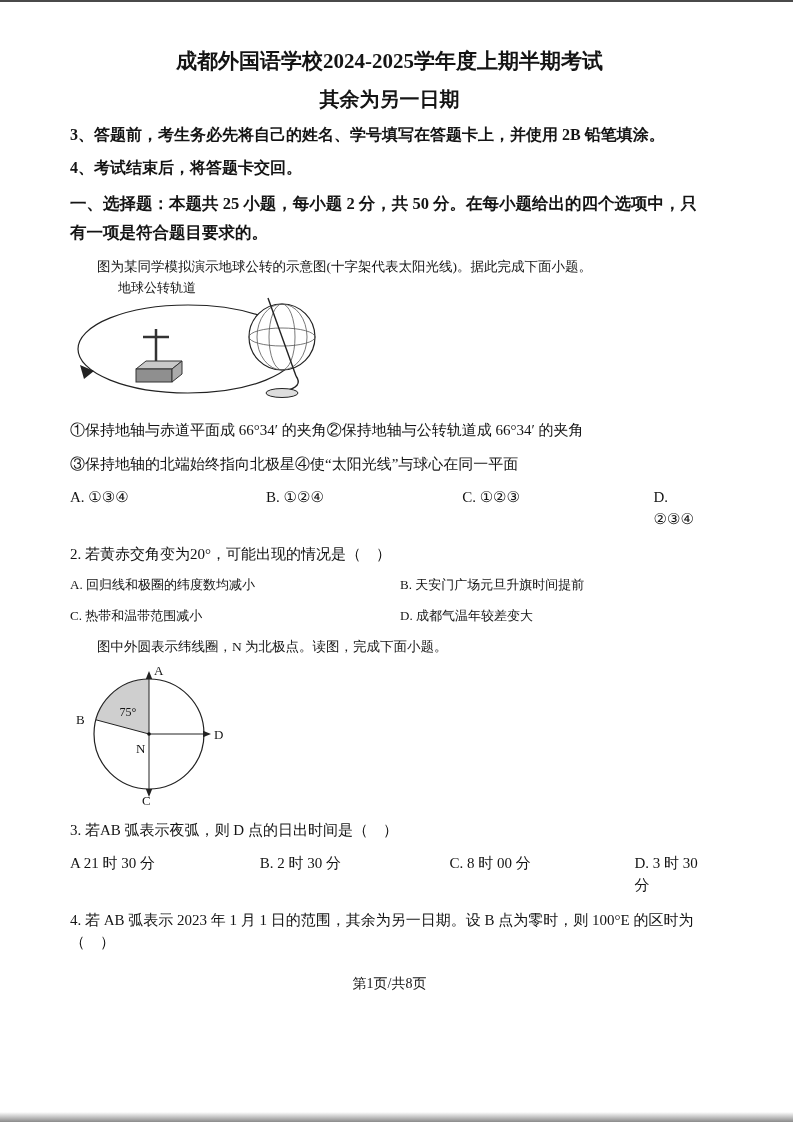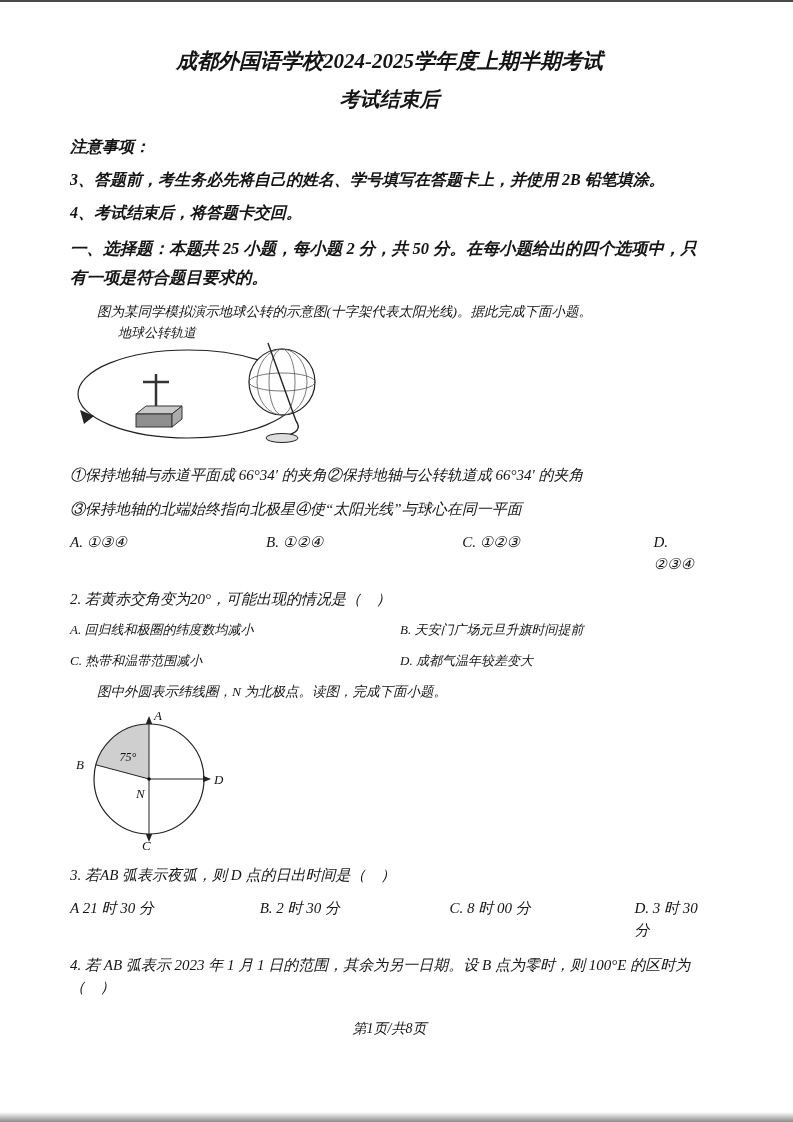--- a/index.html
+++ b/index.html
@@ -4,21 +4,21 @@
 <style>
   html,body{margin:0;padding:0;}
   body{
     width:793px;height:1122px;background:#ffffff;color:#141414;
     font-family:"Liberation Serif","DejaVu Serif",serif;
     overflow:hidden;position:relative;
   }
   .edge-top{position:absolute;top:0;left:0;width:100%;height:2px;background:#4a4a4a;}
   .edge-bottom{position:absolute;bottom:0;left:0;width:100%;height:10px;
     background:linear-gradient(#ffffff,#8a8a8a);}
-  .content{padding:46px 84px 0 70px;font-style:italic;}
+  .content{padding:46px 84px 0 70px;}
   .title{text-align:center;font-size:21px;font-weight:bold;line-height:30px;}
   .subtitle{text-align:center;font-size:20px;font-weight:bold;margin-top:10px;}
   .notice-heading{font-size:16px;font-weight:bold;margin-top:24px;}
   .notice-item{font-size:16px;font-weight:bold;margin-top:11px;line-height:22px;}
   .section-heading{font-size:16.5px;font-weight:bold;margin-top:10px;line-height:29px;}
   .passage{font-size:13.5px;margin-top:10px;text-indent:2em;line-height:20px;}
   .stem{font-size:15px;margin-top:13px;line-height:22px;}
   .sub-line{font-size:15px;margin-top:12px;line-height:22px;}
   .options-4{display:flex;font-size:15px;margin-top:11px;line-height:22px;gap:40px;}
   .options-4 .opt:nth-child(1){width:165px;}
@@ -32,23 +32,22 @@
   .footer{text-align:center;font-size:14px;margin-top:22px;}
 </style>
 </head>
 <body>
 
 <div class="edge-top"></div>
 
 <div class="content">
 
   <div class="title">成都外国语学校2024-2025学年度上期半期考试</div>
-  <div class="subtitle">考试结束后</div>
+  <div class="subtitle">其余为另一日期</div>
 
-  <div class="notice-heading">注意事项：</div>
   <div class="notice-item">3、答题前，考生务必先将自己的姓名、学号填写在答题卡上，并使用 2B 铅笔填涂。</div>
   <div class="notice-item">4、考试结束后，将答题卡交回。</div>
 
   <div class="section-heading">一、选择题：本题共 25 小题，每小题 2 分，共 50 分。在每小题给出的四个选项中，只有一项是符合题目要求的。</div>
 
   <div class="passage">图为某同学模拟演示地球公转的示意图(十字架代表太阳光线)。据此完成下面小题。</div>
 
   <div class="diagram1">
     <svg width="270" height="128" viewBox="0 0 270 128">
       <text x="48" y="13" font-size="13">地球公转轨道</text>

